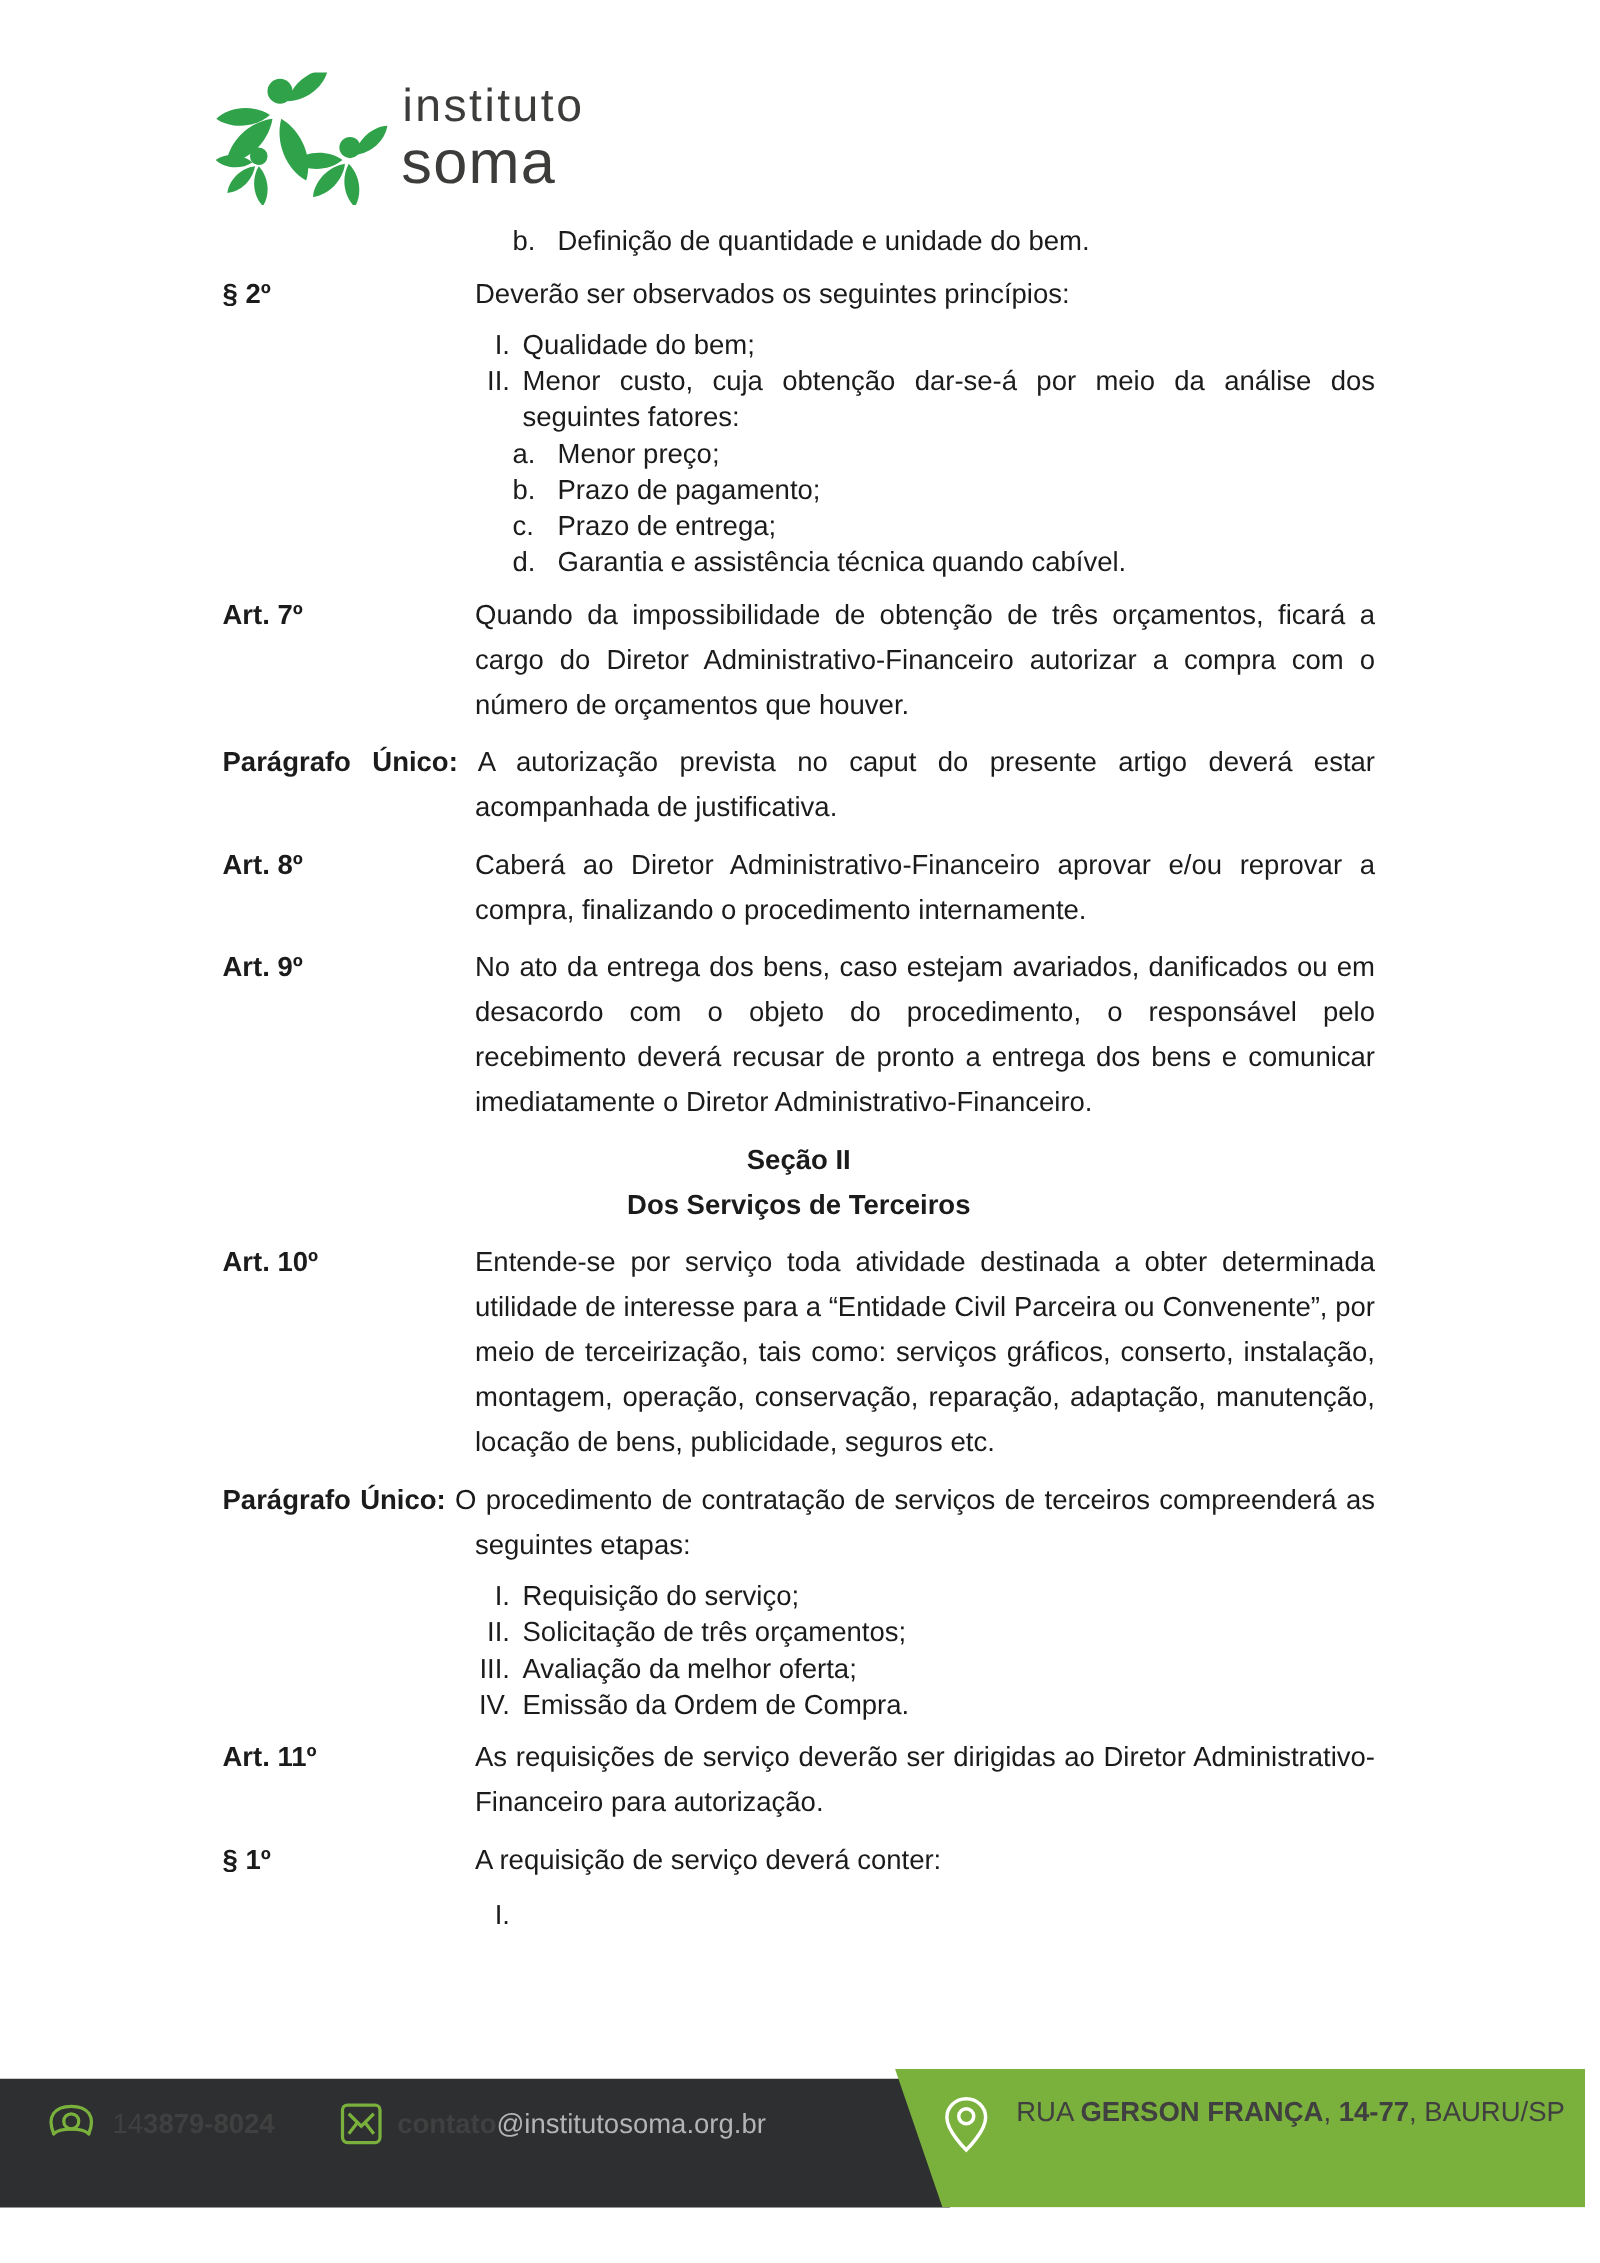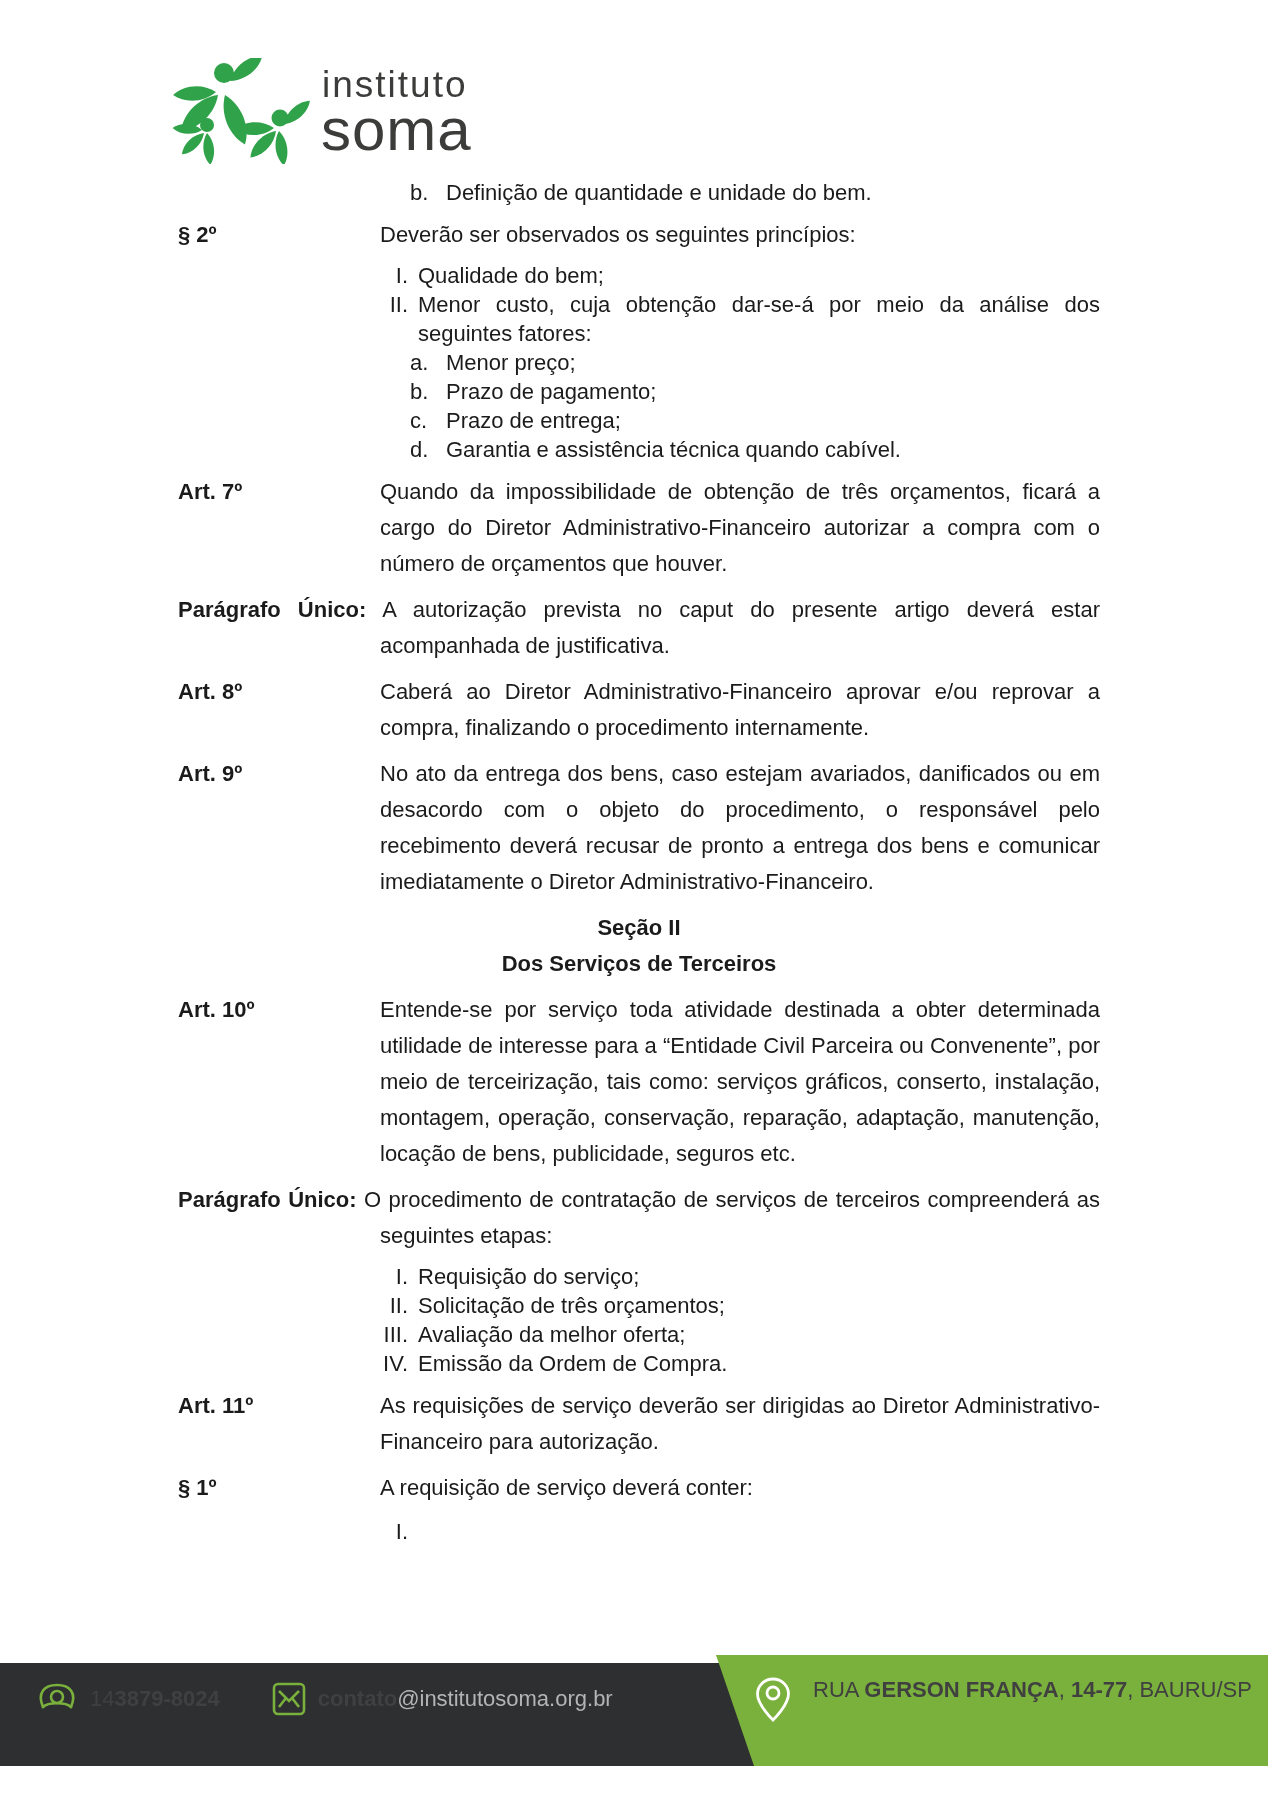--- a/index.html
+++ b/index.html
@@ -6,21 +6,21 @@
   .page {
     position:relative; width:1268px; height:1810px; background:#ffffff;
     font-family:"Liberation Sans", sans-serif; color:#1b1b1b; overflow:hidden;
   }
 
   
   .logo { position:absolute; left:158px; top:58px; display:flex; align-items:flex-start; }
   .logo-mark { width:158px; height:106px; }
   .logo-text { margin-left:6px; margin-top:8px; color:#3c3c3b; }
   .logo-line1 { font-size:37px; letter-spacing:2px; line-height:38px; }
-  .logo-line2 { font-size:60px; letter-spacing:1px; line-height:52px; margin-left:-1px; }
+  .logo-line2 { font-size:49px; letter-spacing:1px; line-height:52px; margin-left:-1px; }
 
   
   .content { position:absolute; left:178px; top:0; width:922px; font-size:22px; }
   .b-row { position:relative; margin-top:10px; }
   .b-row .lbl { position:absolute; left:0; top:0; font-weight:bold; line-height:36px; white-space:nowrap; }
   .b-row .txt { margin-left:202px; text-align:justify; line-height:36px; }
   .b-pu { margin-top:10px; line-height:36px; text-align:justify; padding-left:202px; text-indent:-202px; }
   .b-pu .pu-lbl { font-weight:bold; }
   .b-heading { margin-top:10px; text-align:center; font-weight:bold; line-height:36px; }
 

